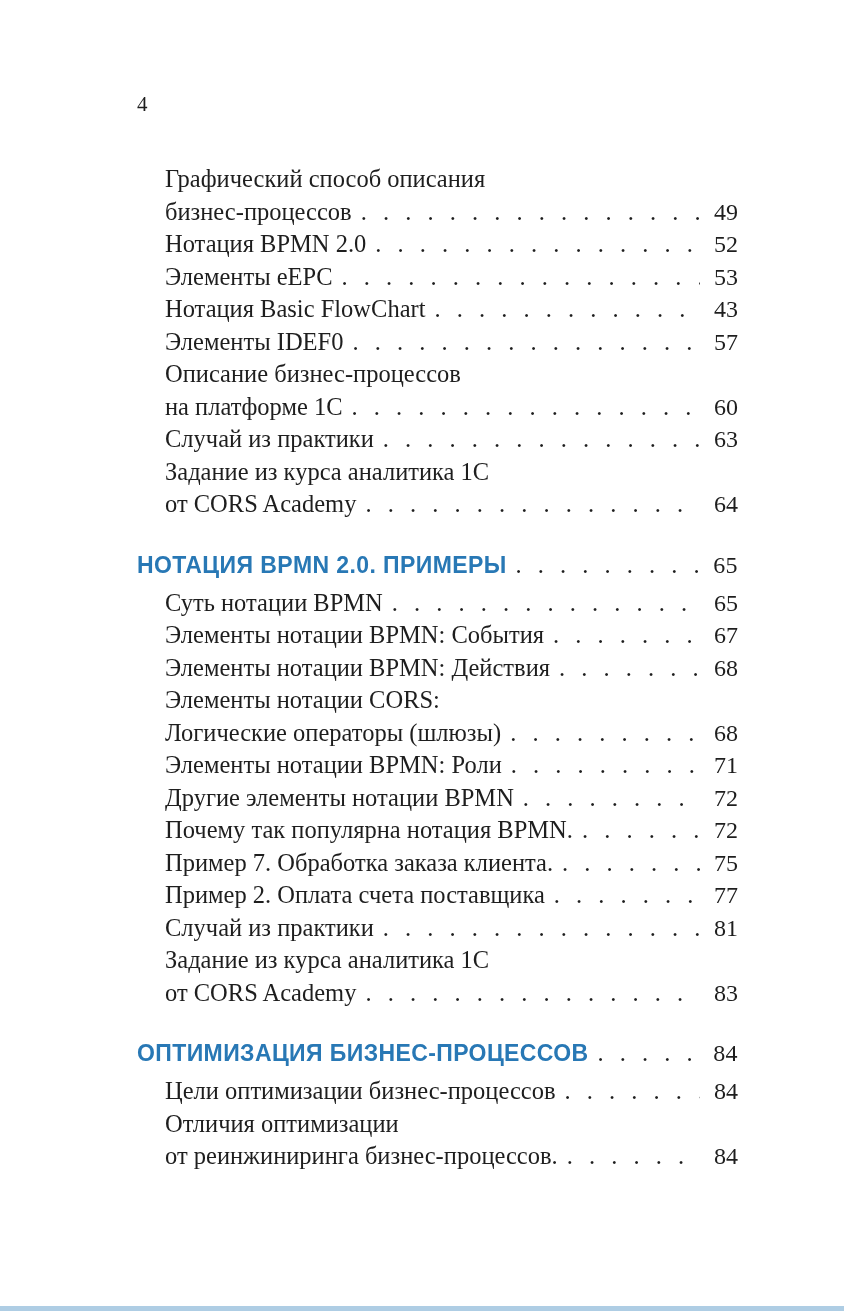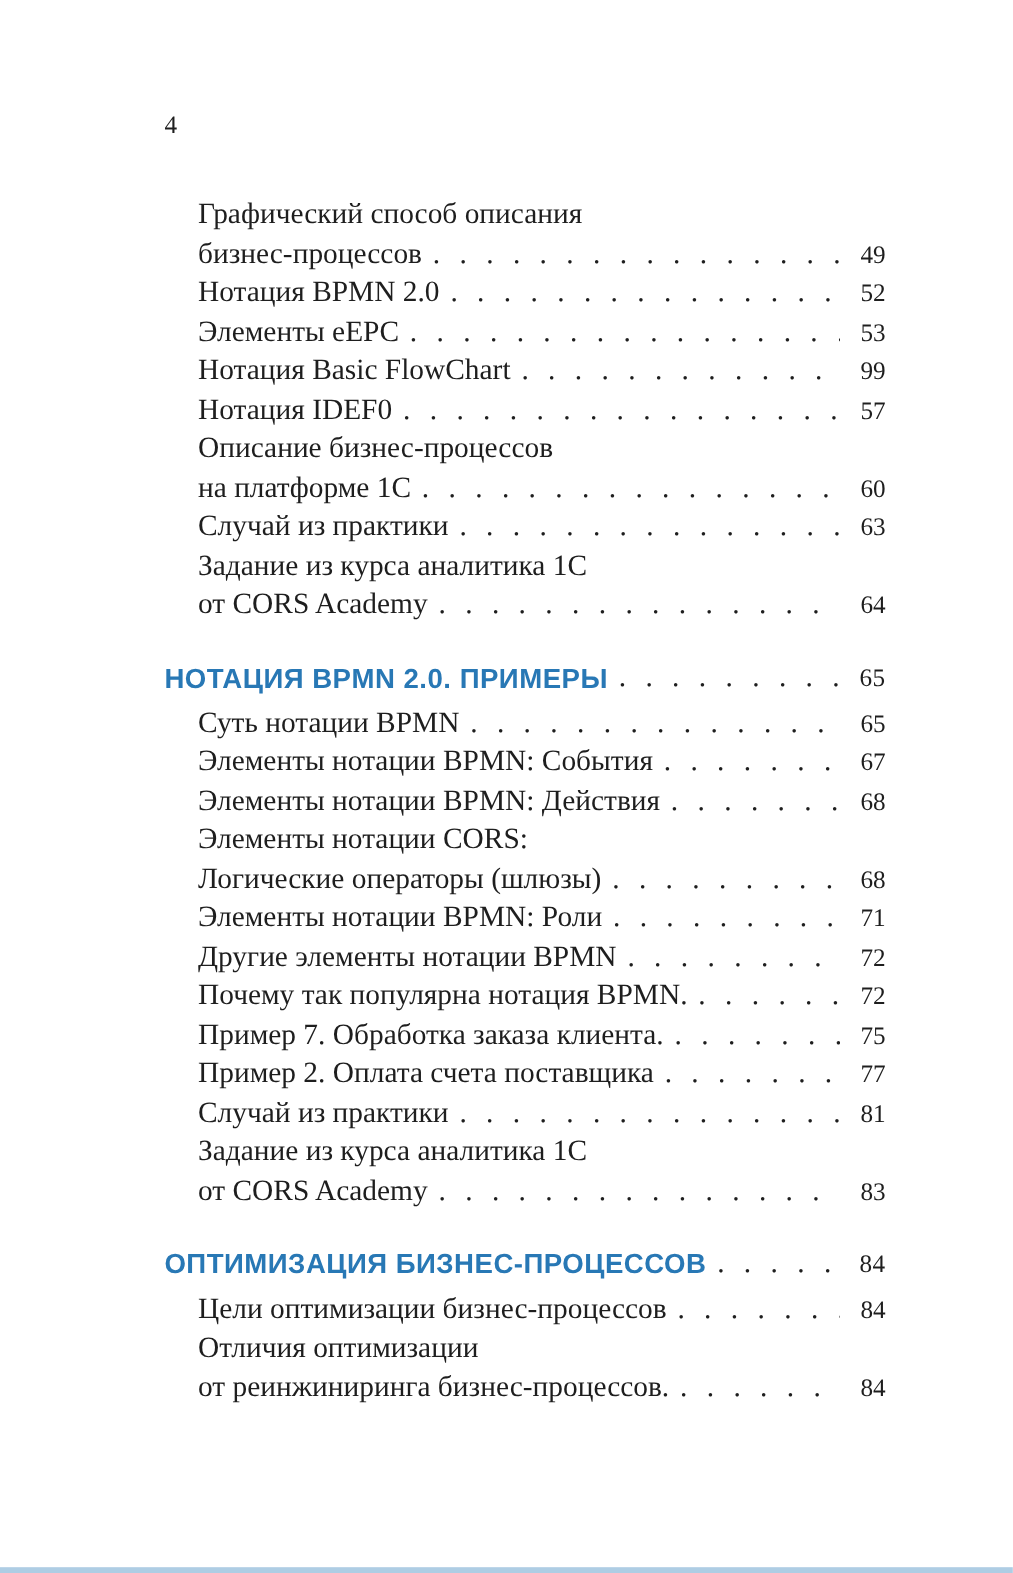--- a/index.html
+++ b/index.html
@@ -64,21 +64,21 @@
   .leader::before {
     content: ". . . . . . . . . . . . . . . . . . . . . . . . . . . . . . . . . . . . . . . . . . . . . . . . . . . . . . . . . . . .";
   }
   .pg {
     flex: 0 0 auto;
     min-width: 34px;
     text-align: right;
     font-family: "Liberation Serif", serif;
     font-weight: 400;
     color: #1e1e1e;
-    font-size: 21px;
+    font-size: 24px;
   }
   .page-edge {
     position: absolute;
     left: 0;
     right: 0;
     bottom: 0;
     height: 5px;
     background: #aecde4;
   }
 </style>
@@ -111,26 +111,26 @@
           <div class="row entry-row">
             <span class="t">Элементы eEPC</span>
             <span class="leader"></span>
             <span class="pg">53</span>
           </div>
         </div>
         <div class="entry">
           <div class="row entry-row">
             <span class="t">Нотация Basic FlowChart</span>
             <span class="leader"></span>
-            <span class="pg">99</span>
-          </div>
-        </div>
-        <div class="entry">
-          <div class="row entry-row">
-            <span class="t">Нотация IDEF0</span>
+            <span class="pg">43</span>
+          </div>
+        </div>
+        <div class="entry">
+          <div class="row entry-row">
+            <span class="t">Элементы IDEF0</span>
             <span class="leader"></span>
             <span class="pg">57</span>
           </div>
         </div>
         <div class="entry">
           <div class="row entry-row">
             <span class="t">Описание бизнес-процессов</span>
           </div>
           <div class="row entry-row">
             <span class="t">на платформе 1С</span>

